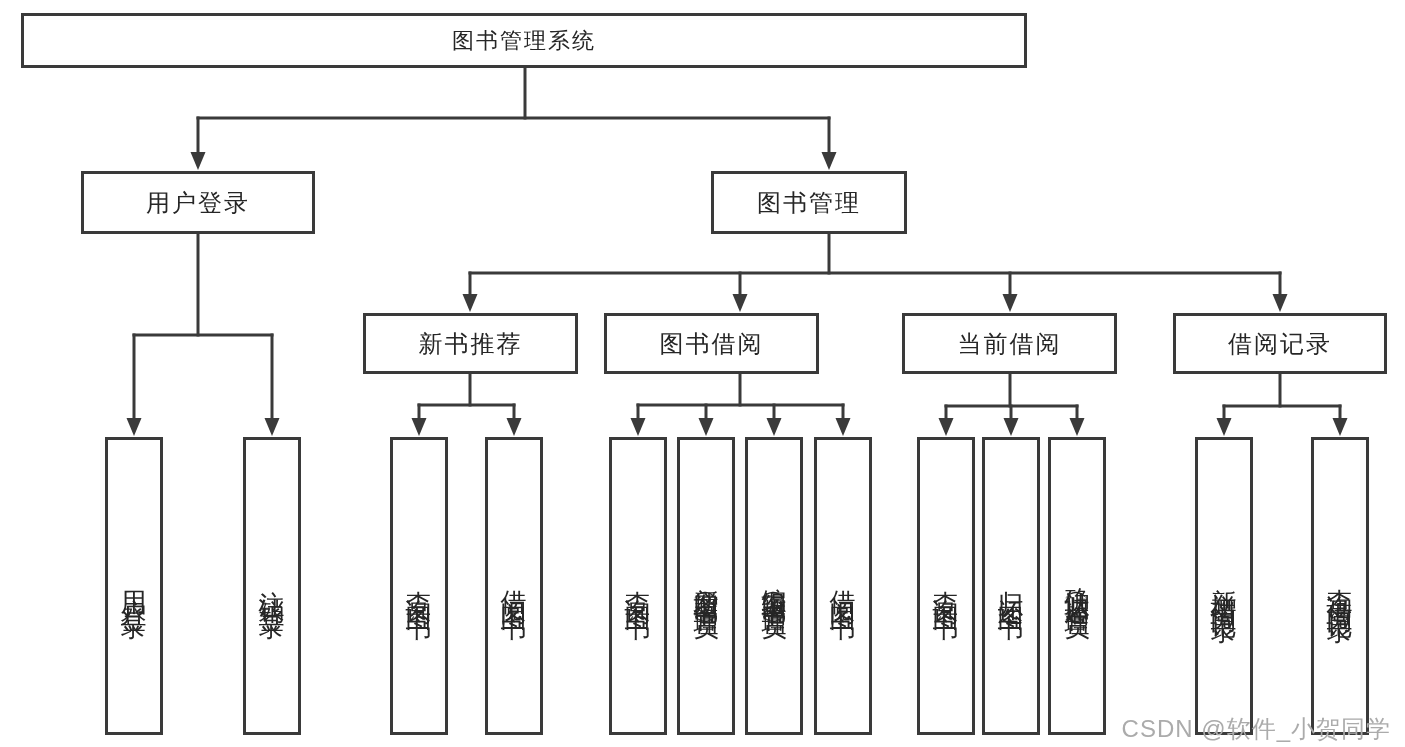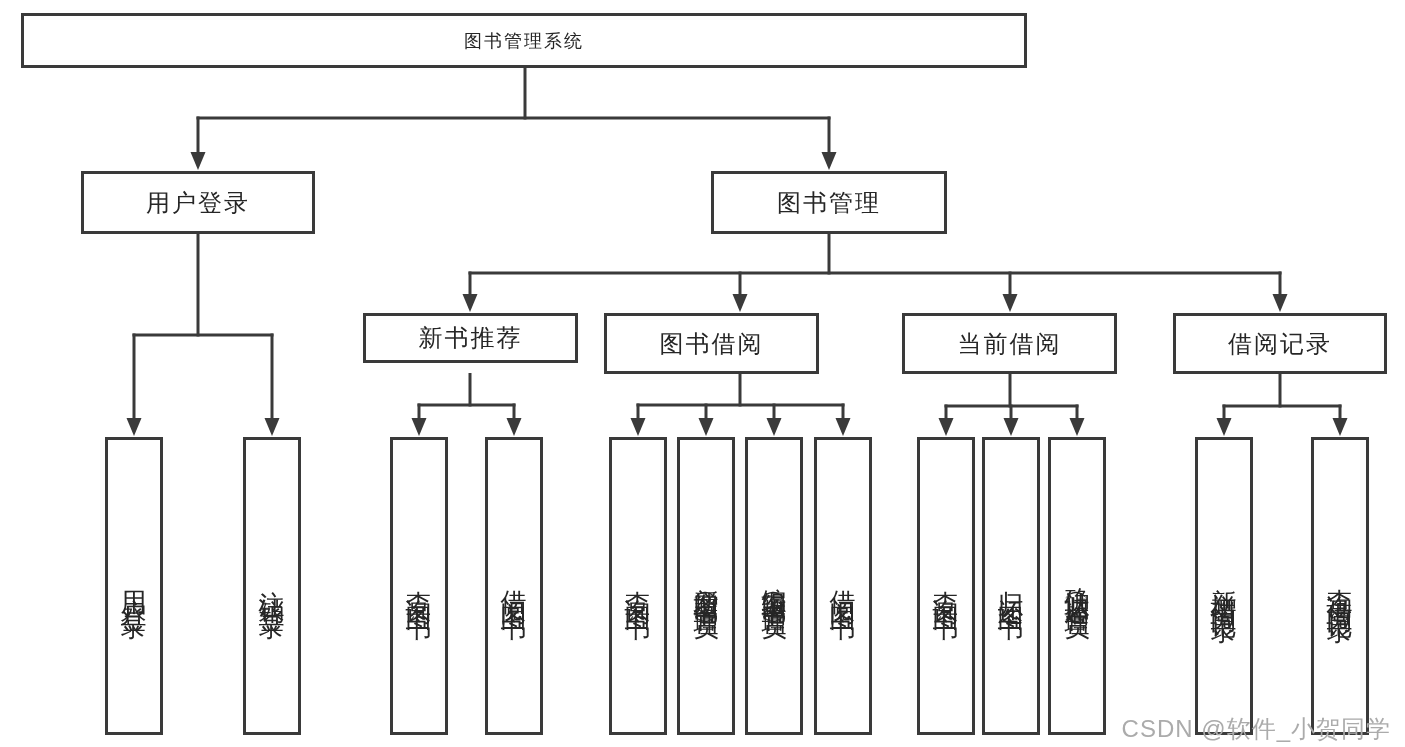--- a/index.html
+++ b/index.html
@@ -30,36 +30,36 @@
     justify-content:center;
     z-index:2;
     color:var(--text);
   }
   .hlabel{
     font-size:24px;
     letter-spacing:2px;
     white-space:nowrap;
     color:var(--text);
   }
-  .root .hlabel{font-size:18px;}
+  .root .hlabel{font-size:22px;}
   .vlabel{
     writing-mode:vertical-rl;
     text-orientation:mixed;
     font-size:26px;
     letter-spacing:8px;
     line-height:1;
     color:var(--text);
   }
   .vlabel.mid{letter-spacing:6px;}
   .vlabel.long{font-size:25px;letter-spacing:4px;}
   
   .root        {left:21px;  top:13px;  width:1006px; height:55px;}
   .n-user-login{left:81px;  top:171px; width:234px;  height:63px;}
-  .n-book-mgmt {left:711px; top:171px; width:236px;  height:63px;}
-  .n-new-rec   {left:363px; top:313px; width:215px;  height:50px;text-align:right;}
+  .n-book-mgmt {left:711px; top:171px; width:196px;  height:63px;}
+  .n-new-rec   {left:363px; top:313px; width:215px;  height:61px;text-align:right;}
   .n-book-bor  {left:604px; top:313px; width:215px;  height:61px;}
   .n-cur-bor   {left:902px; top:313px; width:215px;  height:61px;}
   .n-bor-rec   {left:1173px;top:313px; width:214px;  height:61px;}
   .leaf{top:437px;width:58px;height:298px;}
   .lf1 {left:105px;}
   .lf2 {left:243px;}
   .lf3 {left:390px;}
   .lf4 {left:485px;}
   .lf5 {left:609px;}
   .lf6 {left:677px;}

